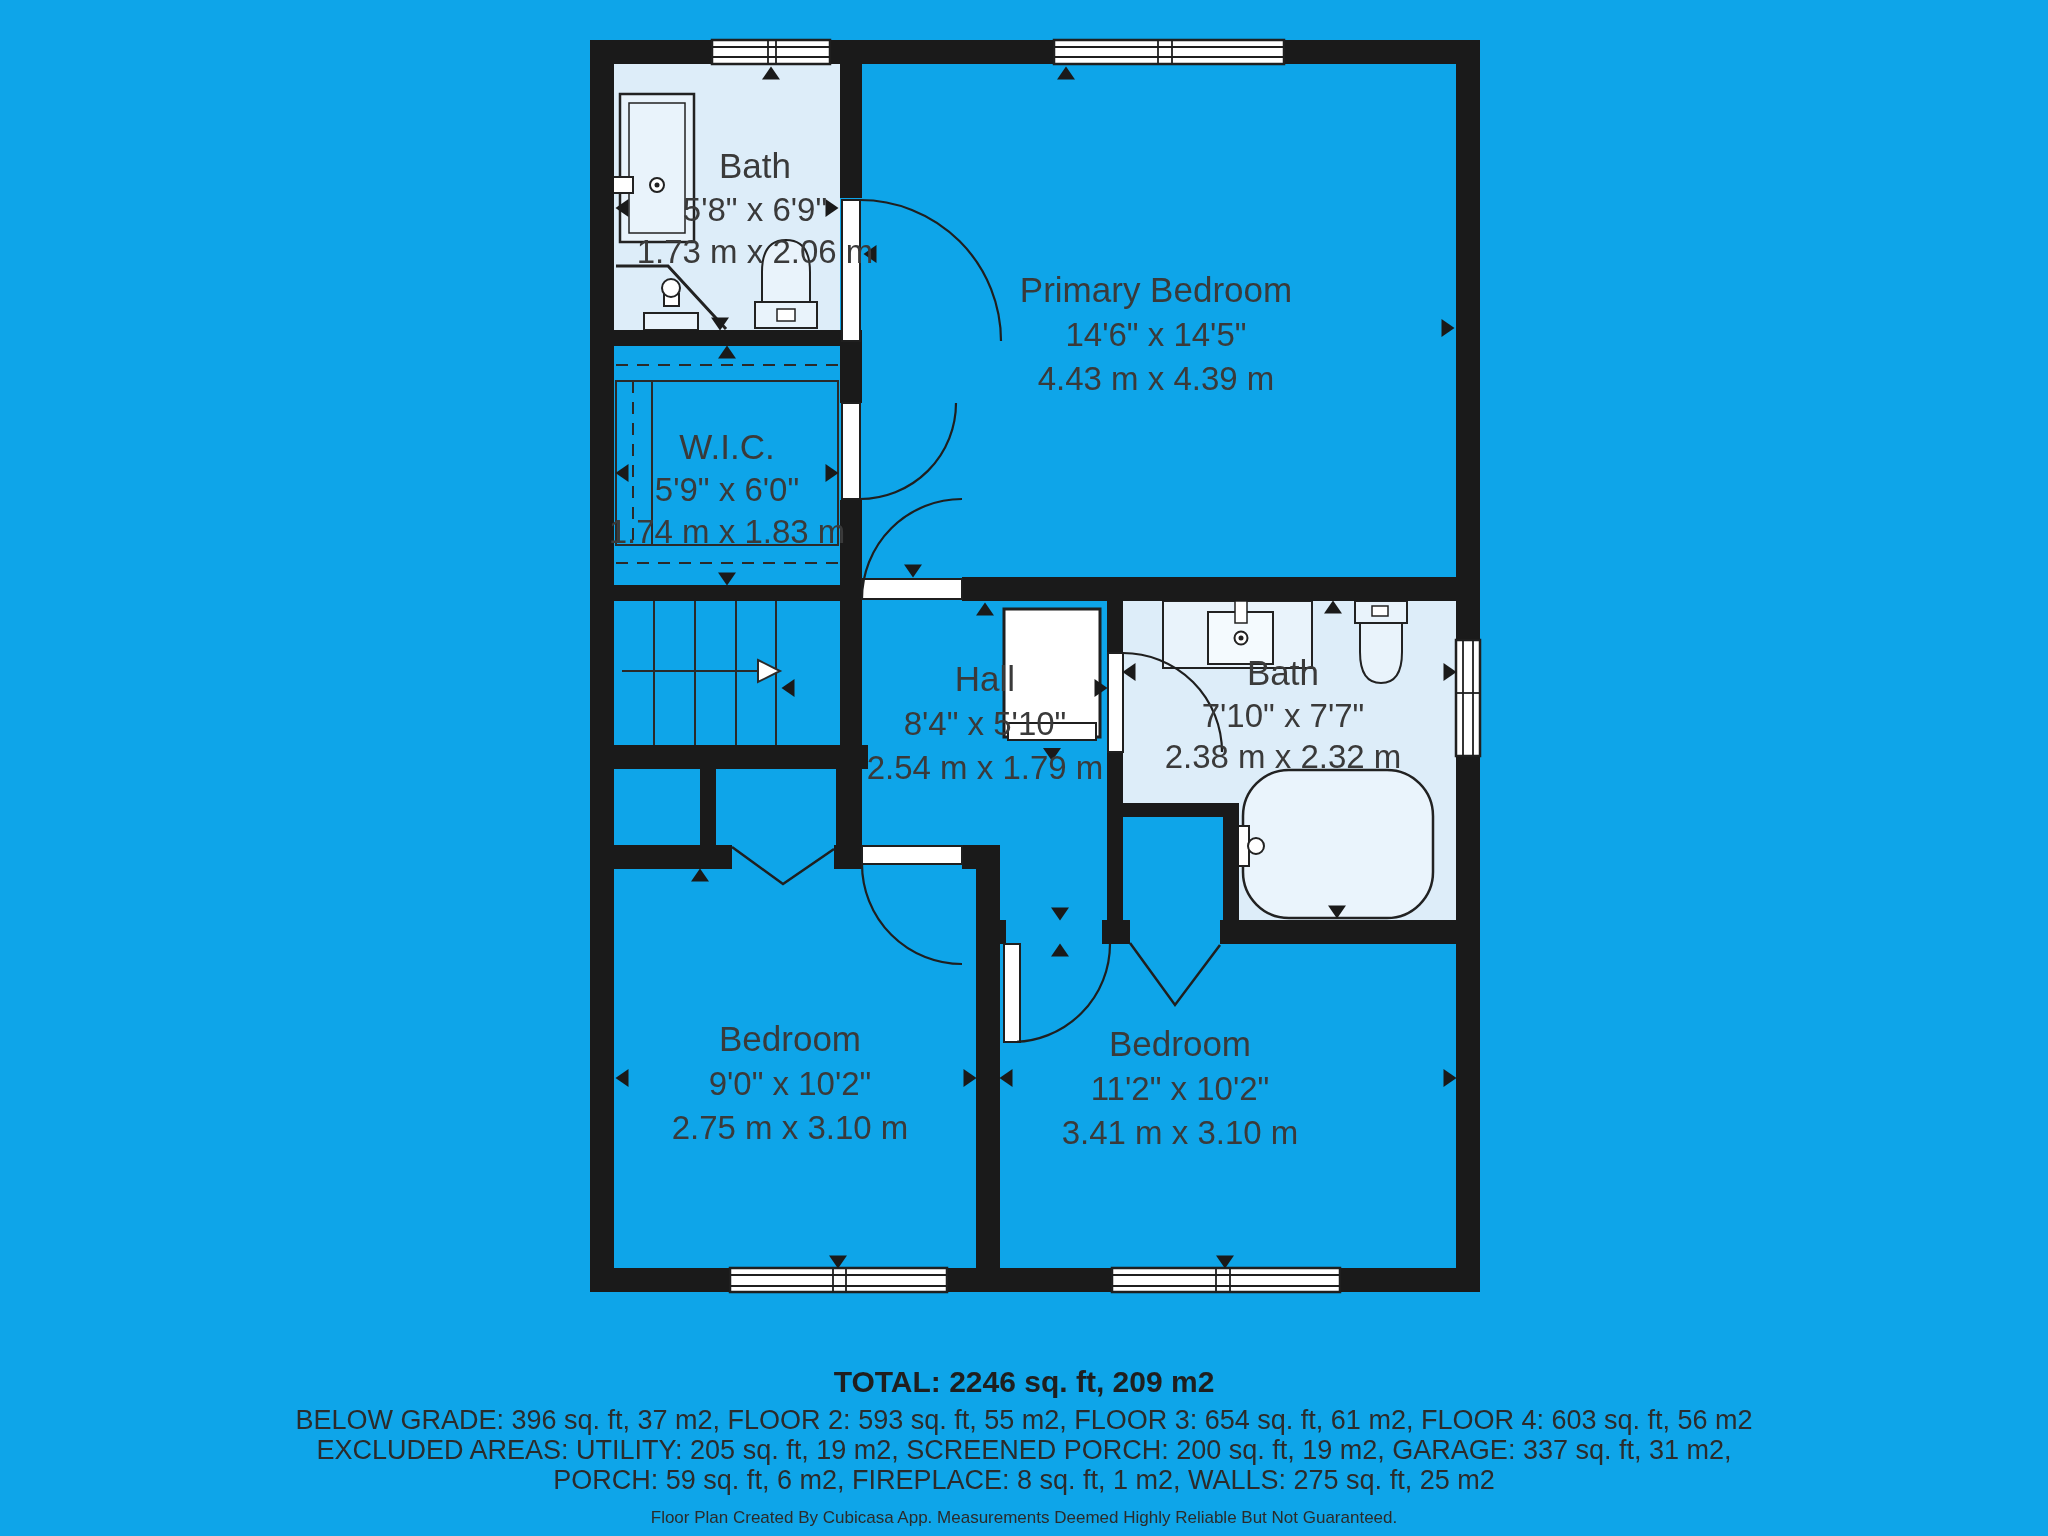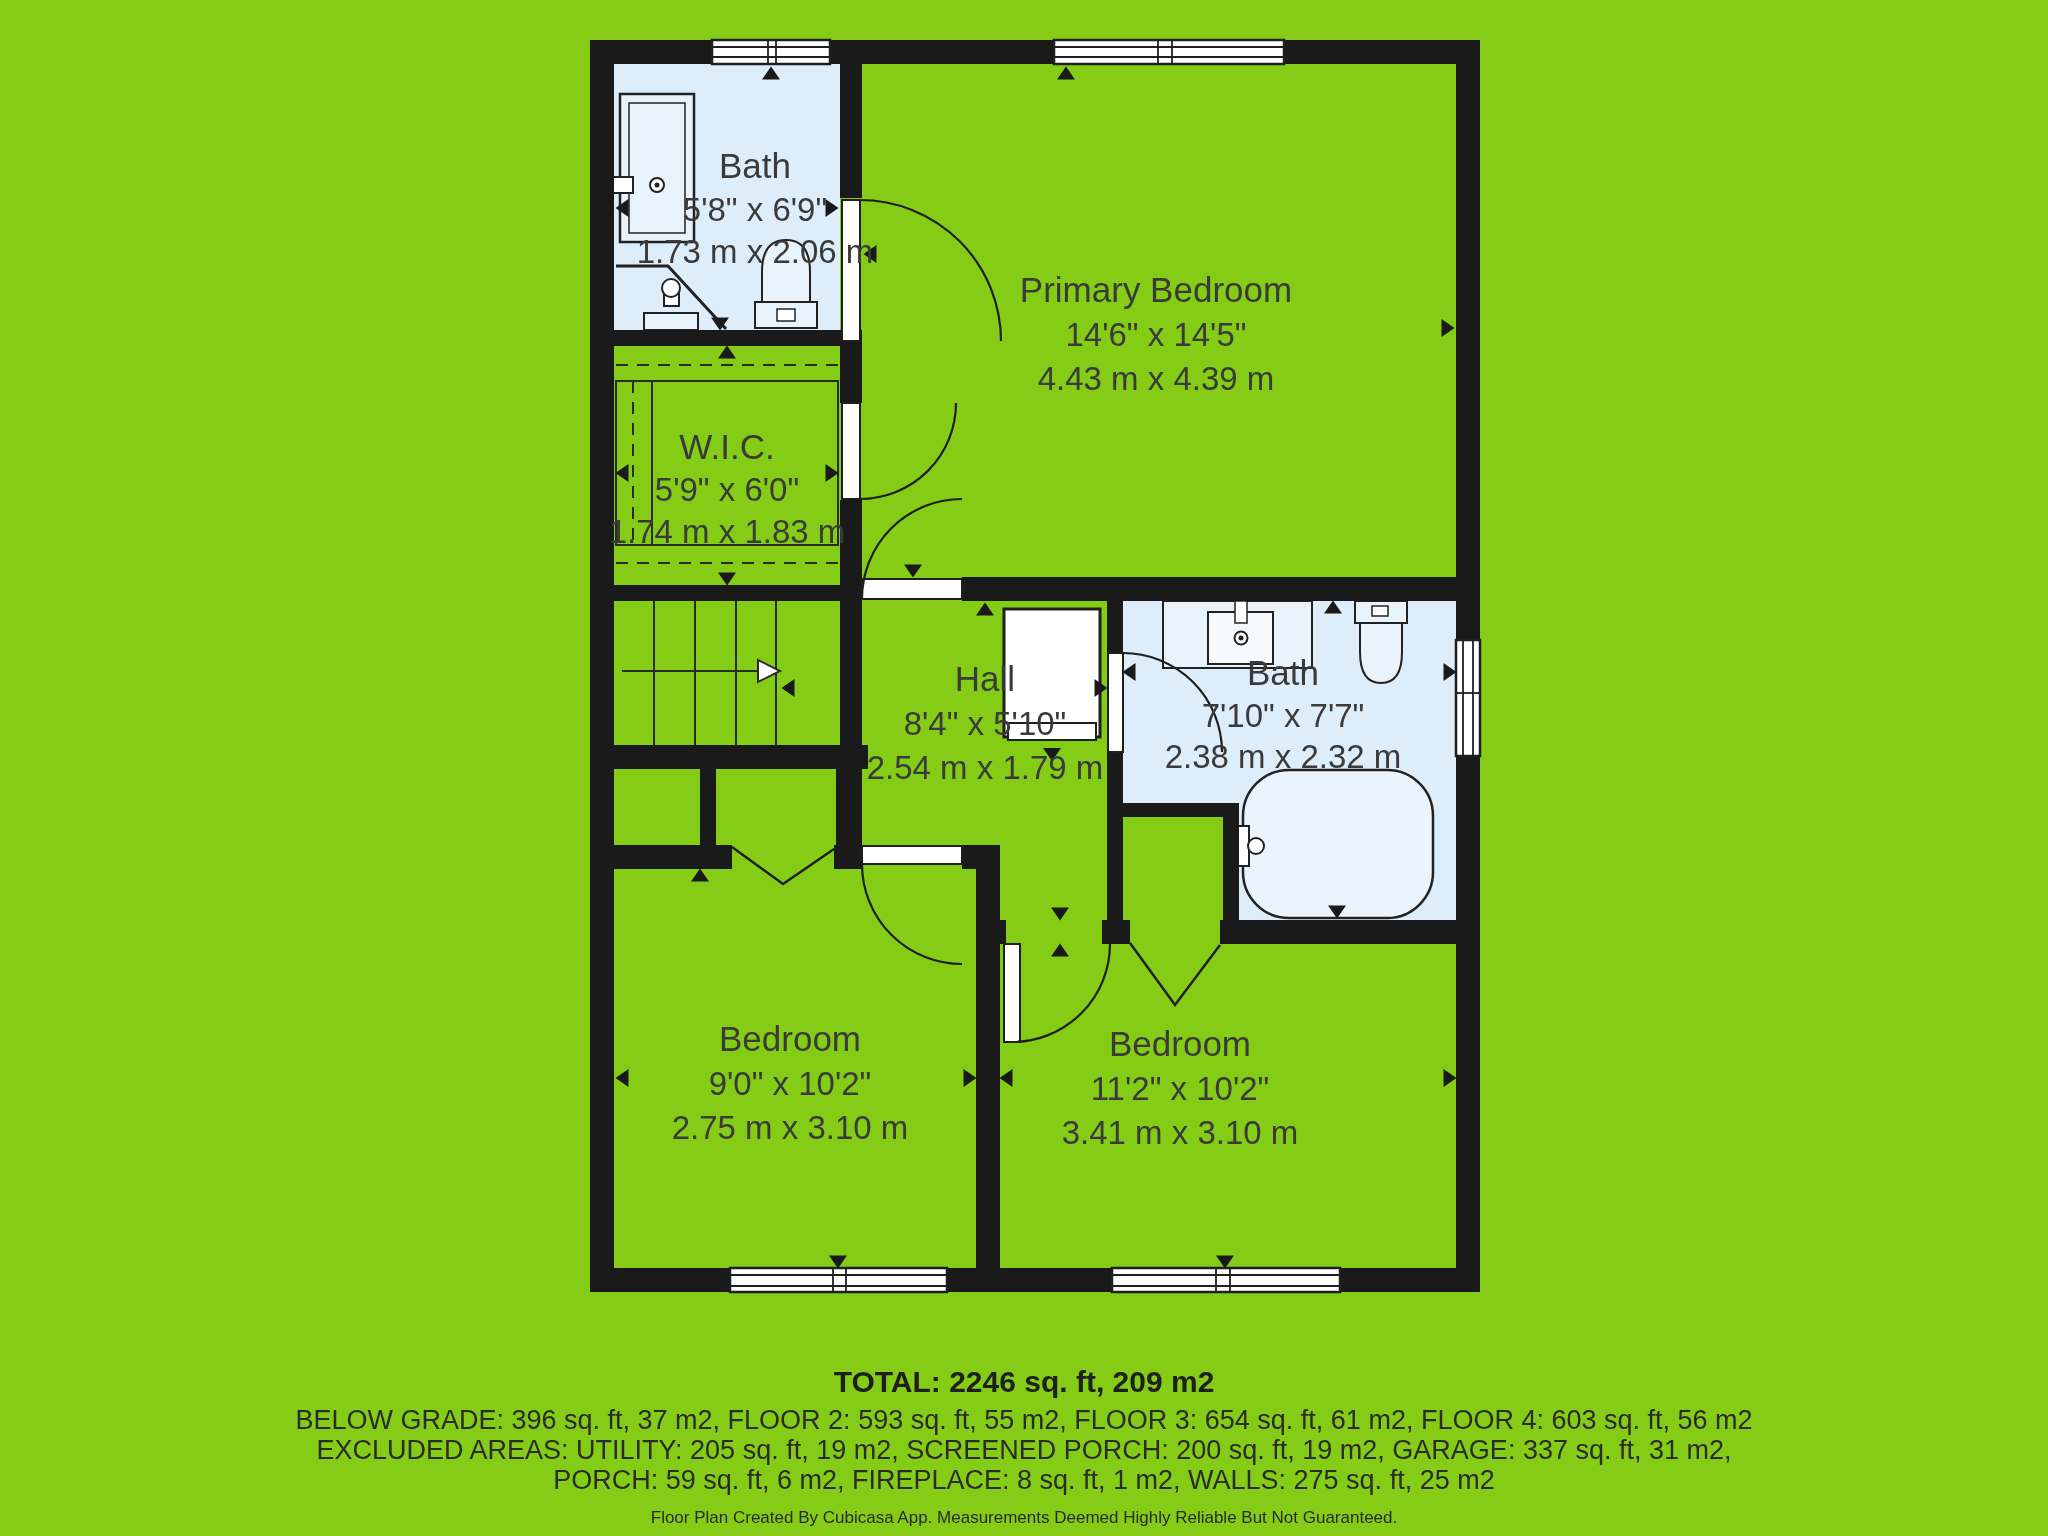--- a/index.html
+++ b/index.html
@@ -1,16 +1,16 @@
 <!DOCTYPE html>
 <html><head>
 <meta charset="utf-8">
 <style>
   html,body{margin:0;padding:0;background:#ffffff;}
-  .page{position:relative;width:2048px;height:1536px;background:#84cc16;overflow:hidden;
+  .page{position:relative;width:2048px;height:1536px;background:#0ea5e9;overflow:hidden;
         font-family:"Liberation Sans", sans-serif;}
   svg text{font-family:"Liberation Sans", sans-serif;}
   .room-name{font-size:35px;fill:#3a3a3a;}
   .room-dim{font-size:33px;fill:#3a3a3a;}
   .total-line{font-size:30px;font-weight:bold;fill:#1f1f1f;}
   .summary-line{font-size:27px;fill:#2b2b2b;}
   .disclaimer-line{font-size:17px;fill:#2b2b2b;}
 </style>
 </head>
 <body>

